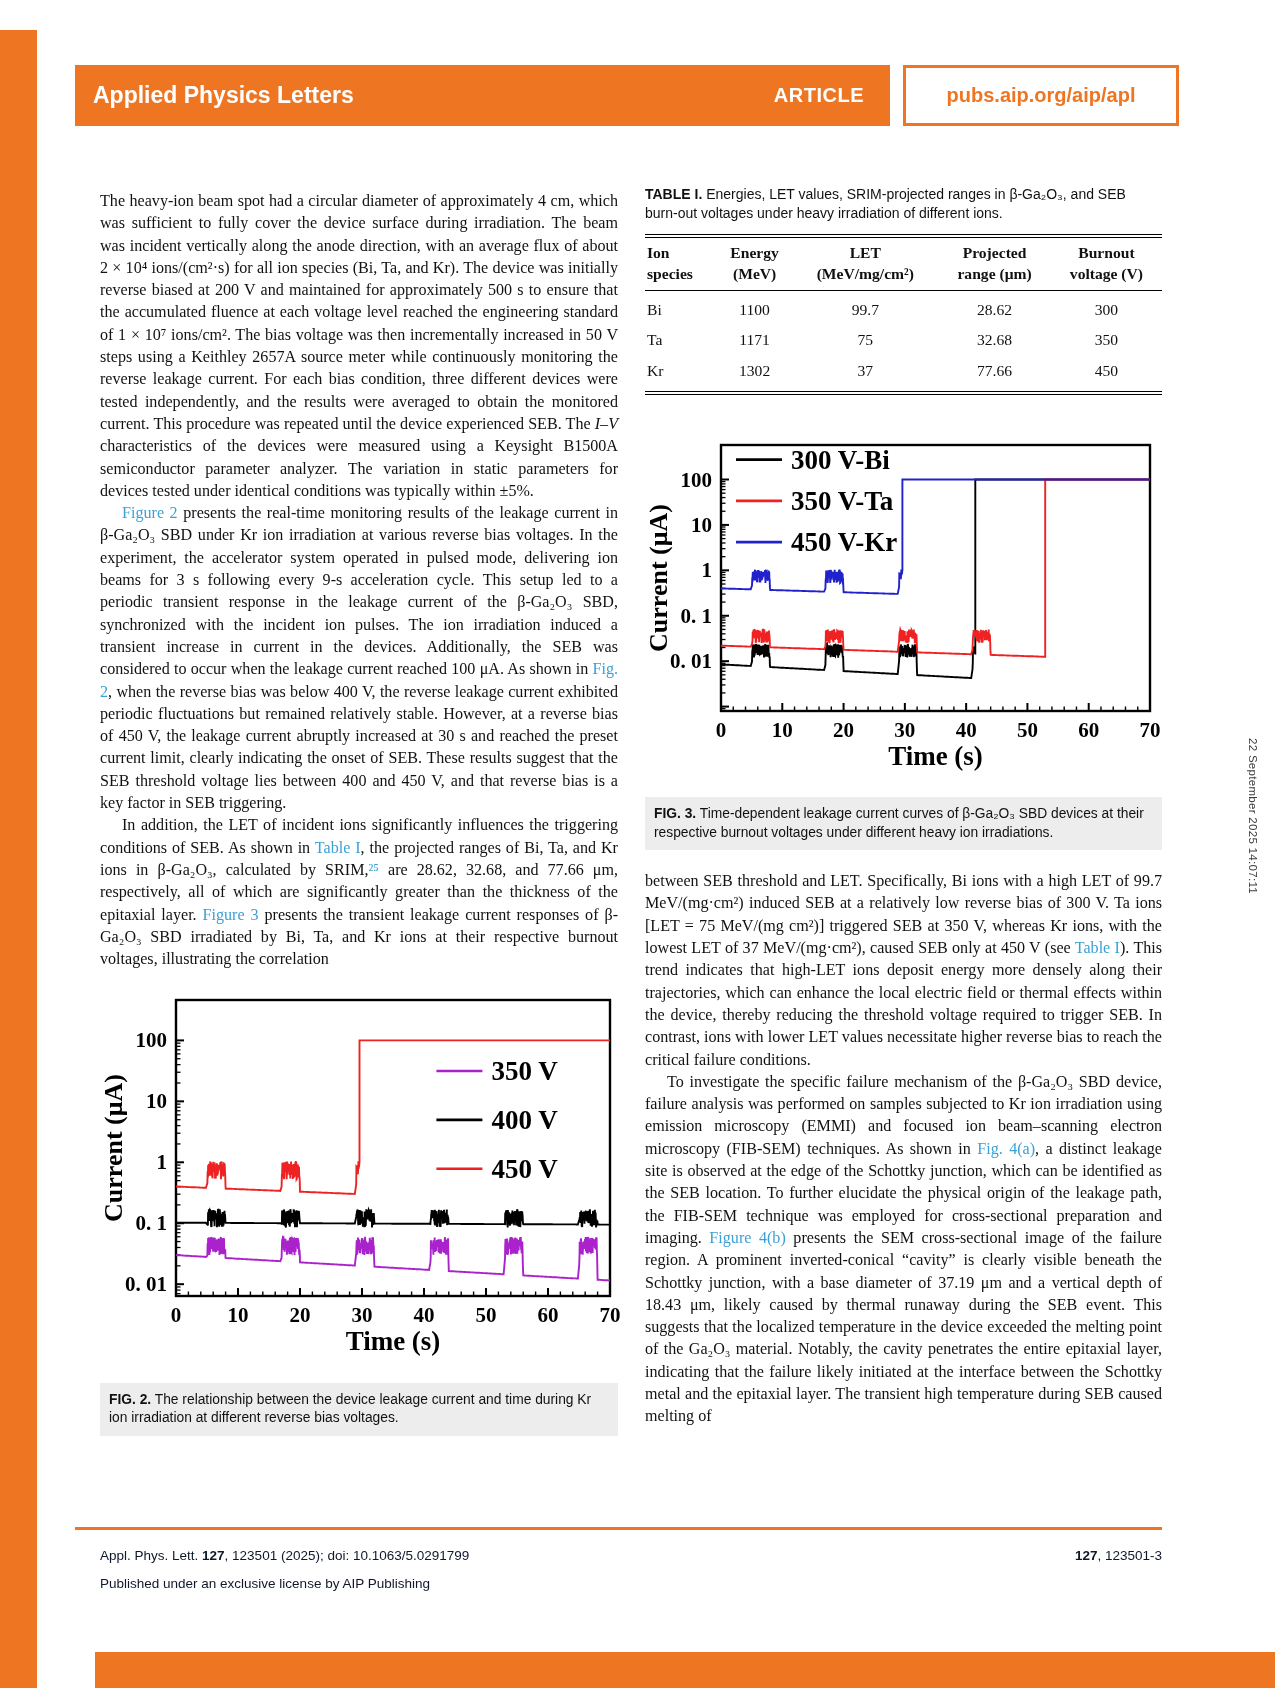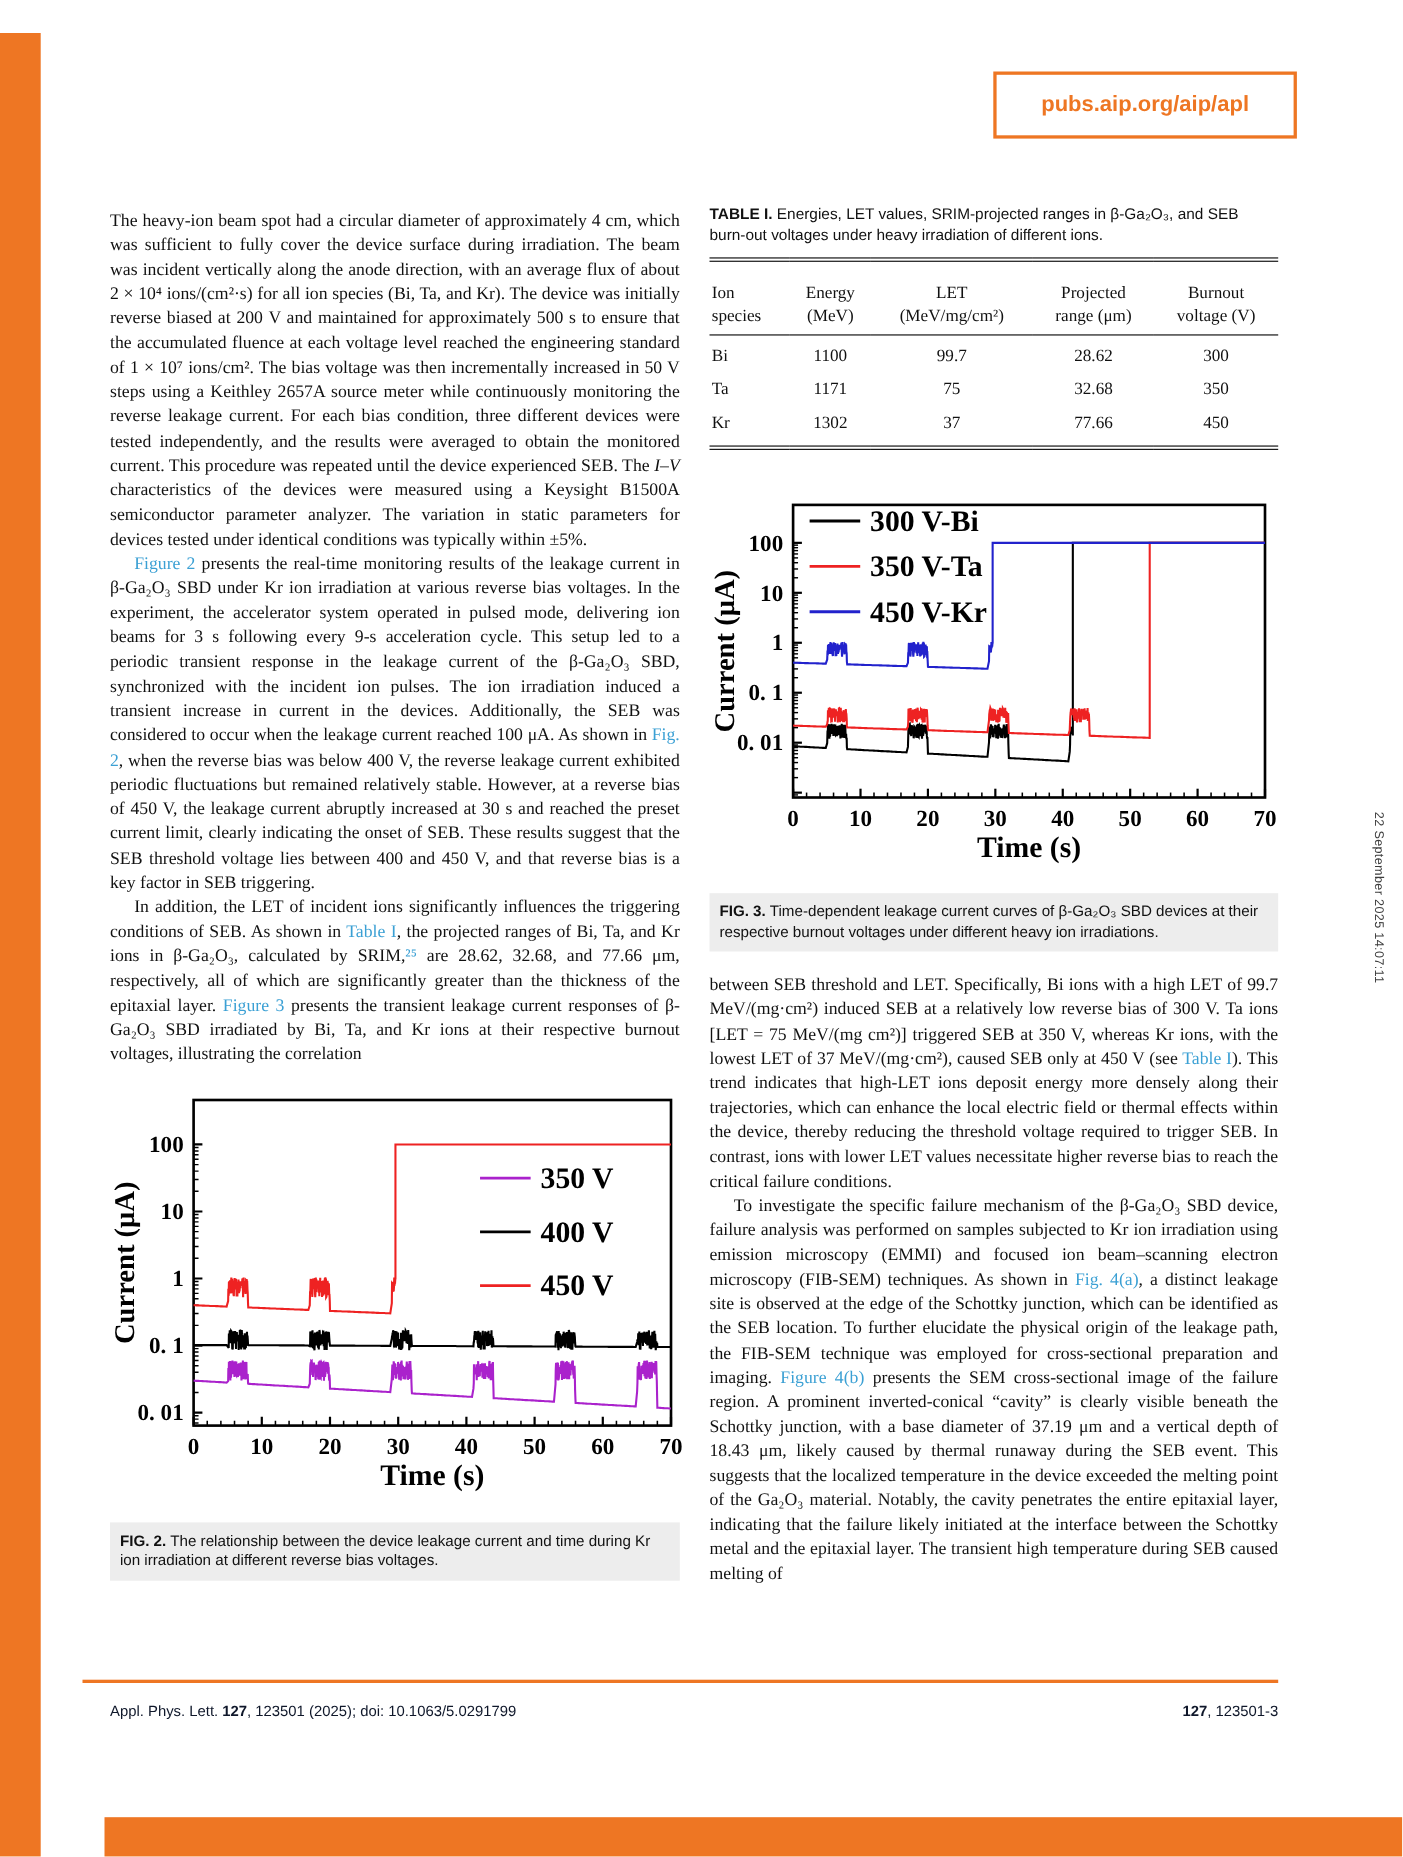--- a/index.html
+++ b/index.html
@@ -28,21 +28,21 @@
   p.indent { text-indent:22px; }
   .run-link { color:var(--link); }
   .run-i { font-style:italic; }
   .run-b { font-weight:bold; }
 
   
   .tbl-caption { font-family:"Liberation Sans", sans-serif; font-size:14px; line-height:18.5px;
                  text-align:left; margin-bottom:12px; }
   table.data { width:100%; border-collapse:collapse; border-top:4px double #000; border-bottom:4px double #000;
                font-size:15.6px; margin-bottom:26px; }
-  table.data th { font-weight:normal; border-bottom:1.6px solid #000; padding:18px 2px 6px; white-space:pre-line; line-height:21px; }
+  table.data th { font-weight:bold; border-bottom:1.6px solid #000; padding:4px 2px 6px; white-space:pre-line; line-height:21px; }
   table.data td { padding:4px 2px;margin-left:28px; }
   table.data th:first-child, table.data td:first-child { text-align:left; }
   table.data th:nth-child(n+2), table.data td:nth-child(n+2) { text-align:center; }
   table.data tr.first-row td { padding-top:8px; }
   table.data tr.last-row td { padding-bottom:9px; }
 
   
   .figcap { background:var(--capbg); font-family:"Liberation Sans", sans-serif; font-size:13.8px;
             line-height:18.5px; text-align:left; padding:8px 9px; }
 
@@ -63,20 +63,24 @@
   .gap-sm { height:14px; } .gap-md { height:20px; }
 </style>
 </head>
 <body>
 
 <div class="page">
 
   <div class="left-bar"></div>
   <div class="bottom-bar"></div>
 
+  <div class="banner">
+    <span class="journal">Applied Physics Letters</span>
+    <span class="article">ARTICLE</span>
+  </div>
   <div class="urlbox">
     <span>pubs.aip.org/aip/apl</span>
   </div>
 
   <div class="col col-left">
     <p class="body-p">The heavy-ion beam spot had a circular diameter of approximately 4 cm, which was sufficient to fully cover the device surface during irradiation. The beam was incident vertically along the anode direction, with an average flux of about 2 × 10⁴ ions/(cm²·s) for all ion species (Bi, Ta, and Kr). The device was initially reverse biased at 200 V and maintained for approximately 500 s to ensure that the accumulated fluence at each voltage level reached the engineering standard of 1 × 10⁷ ions/cm². The bias voltage was then incrementally increased in 50 V steps using a Keithley 2657A source meter while continuously monitoring the reverse leakage current. For each bias condition, three different devices were tested independently, and the results were averaged to obtain the monitored current. This procedure was repeated until the device experienced SEB. The <span class="run-i">I–V</span> characteristics of the devices were measured using a Keysight B1500A semiconductor parameter analyzer. The variation in static parameters for devices tested under identical conditions was typically within ±5%.</p>
     <p class="body-p indent"><span class="run-link">Figure 2</span> presents the real-time monitoring results of the leakage current in β-Ga₂O₃ SBD under Kr ion irradiation at various reverse bias voltages. In the experiment, the accelerator system operated in pulsed mode, delivering ion beams for 3 s following every 9-s acceleration cycle. This setup led to a periodic transient response in the leakage current of the β-Ga₂O₃ SBD, synchronized with the incident ion pulses. The ion irradiation induced a transient increase in current in the devices. Additionally, the SEB was considered to occur when the leakage current reached 100 μA. As shown in <span class="run-link">Fig. 2</span>, when the reverse bias was below 400 V, the reverse leakage current exhibited periodic fluctuations but remained relatively stable. However, at a reverse bias of 450 V, the leakage current abruptly increased at 30 s and reached the preset current limit, clearly indicating the onset of SEB. These results suggest that the SEB threshold voltage lies between 400 and 450 V, and that reverse bias is a key factor in SEB triggering.</p>
     <p class="body-p indent">In addition, the LET of incident ions significantly influences the triggering conditions of SEB. As shown in <span class="run-link">Table I</span>, the projected ranges of Bi, Ta, and Kr ions in β-Ga₂O₃, calculated by SRIM,<span class="run-link">²⁵</span> are 28.62, 32.68, and 77.66 μm, respectively, all of which are significantly greater than the thickness of the epitaxial layer. <span class="run-link">Figure 3</span> presents the transient leakage current responses of β-Ga₂O₃ SBD irradiated by Bi, Ta, and Kr ions at their respective burnout voltages, illustrating the correlation</p>
     <div class="gap-md"></div>
     <div class="chart-wrap">
@@ -354,16 +358,19 @@
     <p class="body-p">between SEB threshold and LET. Specifically, Bi ions with a high LET of 99.7 MeV/(mg·cm²) induced SEB at a relatively low reverse bias of 300 V. Ta ions [LET = 75 MeV/(mg cm²)] triggered SEB at 350 V, whereas Kr ions, with the lowest LET of 37 MeV/(mg·cm²), caused SEB only at 450 V (see <span class="run-link">Table I</span>). This trend indicates that high-LET ions deposit energy more densely along their trajectories, which can enhance the local electric field or thermal effects within the device, thereby reducing the threshold voltage required to trigger SEB. In contrast, ions with lower LET values necessitate higher reverse bias to reach the critical failure conditions.</p>
     <p class="body-p indent">To investigate the specific failure mechanism of the β-Ga₂O₃ SBD device, failure analysis was performed on samples subjected to Kr ion irradiation using emission microscopy (EMMI) and focused ion beam–scanning electron microscopy (FIB-SEM) techniques. As shown in <span class="run-link">Fig. 4(a)</span>, a distinct leakage site is observed at the edge of the Schottky junction, which can be identified as the SEB location. To further elucidate the physical origin of the leakage path, the FIB-SEM technique was employed for cross-sectional preparation and imaging. <span class="run-link">Figure 4(b)</span> presents the SEM cross-sectional image of the failure region. A prominent inverted-conical “cavity” is clearly visible beneath the Schottky junction, with a base diameter of 37.19 μm and a vertical depth of 18.43 μm, likely caused by thermal runaway during the SEB event. This suggests that the localized temperature in the device exceeded the melting point of the Ga₂O₃ material. Notably, the cavity penetrates the entire epitaxial layer, indicating that the failure likely initiated at the interface between the Schottky metal and the epitaxial layer. The transient high temperature during SEB caused melting of</p>
   </div>
 
   <div class="footer-rule"></div>
   <div class="footer">
     <div class="row1">
       <span>Appl. Phys. Lett. <span class="run-b">127</span>, 123501 (2025); doi: 10.1063/5.0291799</span>
       <span><span class="run-b">127</span>, 123501-3</span>
     </div>
+    <div class="row2">
+      <span>Published under an exclusive license by AIP Publishing</span>
+    </div>
   </div>
 
   <div class="side-ts">22 September 2025 14:07:11</div>
 </div>
 
 </body></html>

